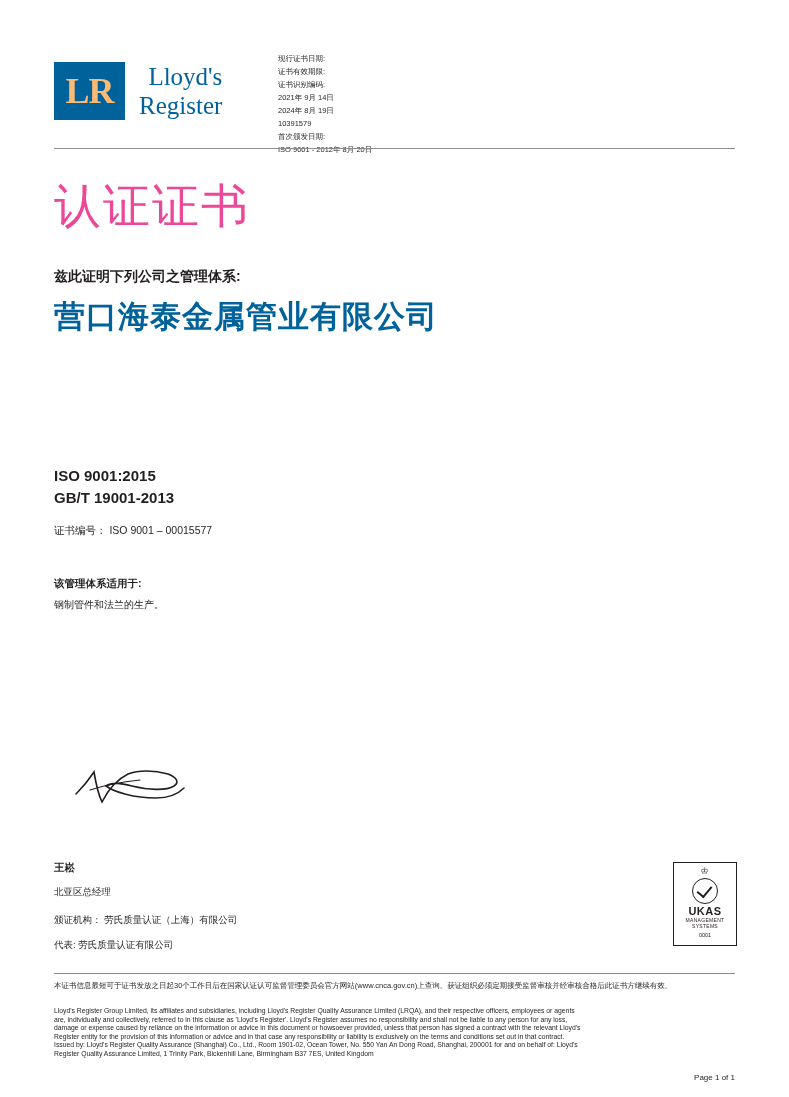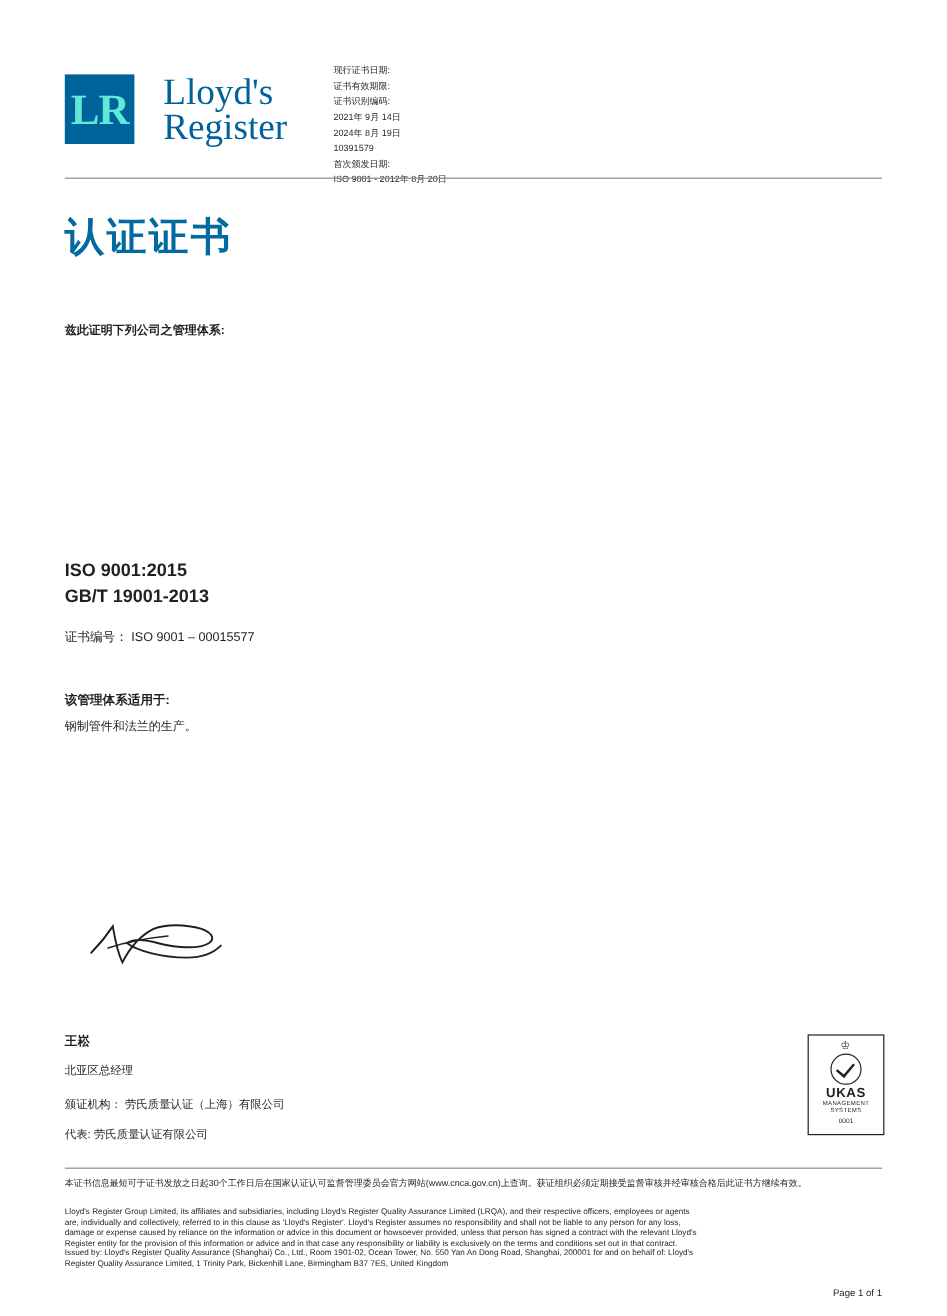--- a/index.html
+++ b/index.html
@@ -25,38 +25,39 @@
     height: 148px;
   }
   .logo-block {
     position: absolute;
     left: 54px;
     top: 62px;
     display: flex;
     align-items: flex-start;
   }
   .logo-mark {
-    width: 58px;
+    width: 71px;
     height: 58px;
     background: #00629b;
-    color: #5eead4;
+    color: #fdba74;
     font-family: "Liberation Serif", serif;
     font-weight: bold;
     font-size: 36px;
     line-height: 58px;
     text-align: center;
     letter-spacing: -1px;
   }
   .logo-text {
-    margin-left: 24px;
+    margin-left: 14px;
     color: #00629b;
     font-family: "Liberation Serif", serif;
-    font-size: 31px;
+    font-size: 25px;
     line-height: 29px;
     font-weight: normal;
+    text-align: right;
   }
 
   .meta {
     position: absolute;
     left: 278px;
     top: 52px;
     display: flex;
     font-size: 7.5px;
     line-height: 13px;
     color: #231f20;
@@ -76,32 +77,32 @@
     width: 681px;
     height: 1px;
     background: #8c8c8c;
   }
 
   
   .doc-title {
     position: absolute;
     left: 54px;
     top: 175px;
-    font-size: 33px;
-    font-weight: bold;
+    font-size: 47px;
+    font-weight: normal;
     letter-spacing: 2px;
-    color: #0369a1;
+    color: #ec4899;
   }
 
   
   .intro {
     position: absolute;
     left: 54px;
     top: 268px;
-    font-size: 10px;
+    font-size: 14px;
     font-weight: bold;
   }
   .company {
     position: absolute;
     left: 54px;
     top: 296px;
     font-size: 31px;
     font-weight: bold;
     color: #00629b;
     letter-spacing: 1px;
@@ -296,20 +297,21 @@
         <div class="meta-row">ISO 9001 - 2012年 8月 20日</div>
       </div>
     </div>
 
     <div class="hr-top"></div>
   </div>
 
   <div class="doc-title">认证证书</div>
 
   <div class="intro">兹此证明下列公司之管理体系:</div>
+  <div class="company">营口海泰金属管业有限公司</div>
 
 
   <div class="standards">
     <div>ISO 9001:2015</div>
     <div>GB/T 19001-2013</div>
   </div>
 
   <div class="cert-no">证书编号： ISO 9001 – 00015577</div>
 
   <div class="scope-title">该管理体系适用于:</div>

